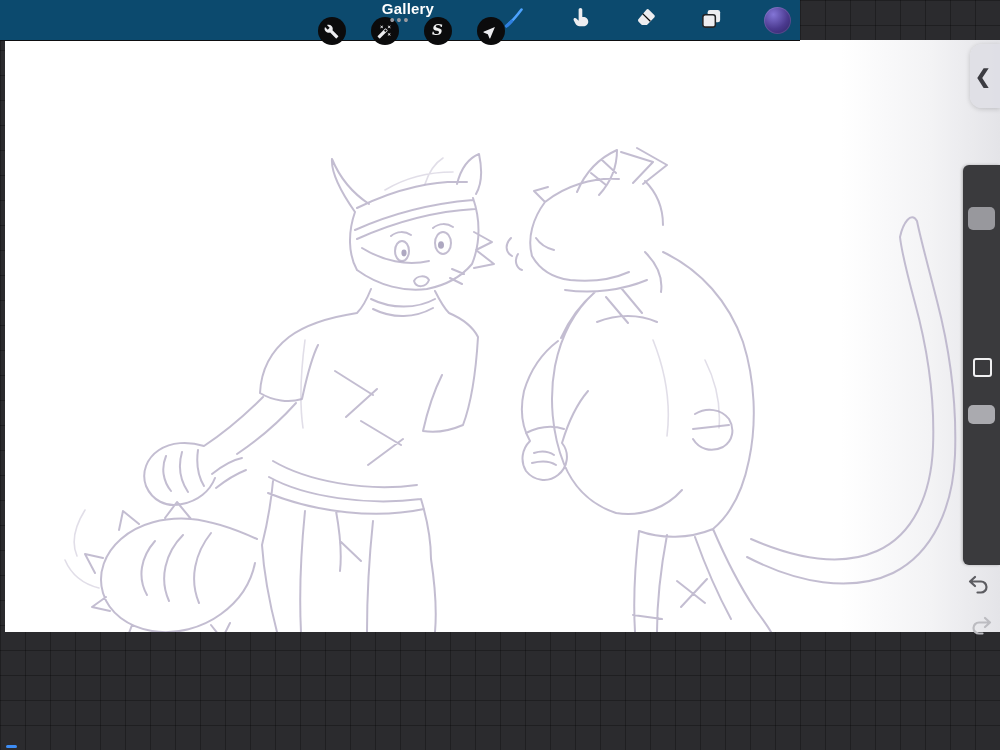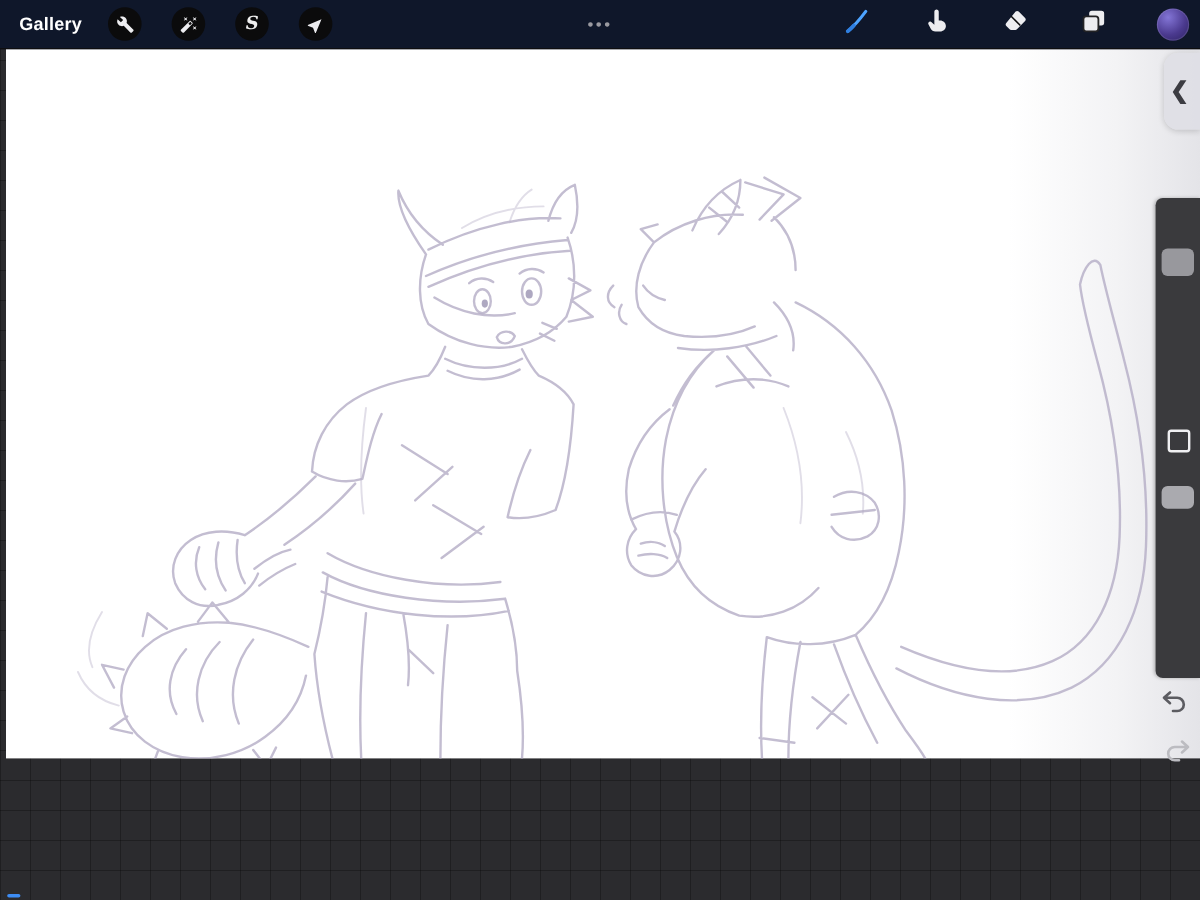--- a/index.html
+++ b/index.html
@@ -7,23 +7,23 @@
     width:1000px;height:750px;position:relative;overflow:hidden;
     font-family:"Liberation Sans", sans-serif;
     background-color:#2b2b2e;
     background-image:
       linear-gradient(rgba(0,0,0,.28) 1px, transparent 1px),
       linear-gradient(90deg, rgba(0,0,0,.28) 1px, transparent 1px);
     background-size:25px 25px;
   }
   
   .topbar{
-    position:absolute;left:0;top:0;width:1000px;height:40px;
-    background:#0f172a;border-bottom:1px solid #0e0e10;
-    display:flex;align-items:center;z-index:30;
+    position:absolute;left:0;top:0;width:800px;height:40px;
+    background:#0c4a6e;border-bottom:1px solid #0e0e10;
+    display:flex;align-items:center;z-index:30;flex-direction:column;
   }
   .gallery-btn{
     margin-left:16px;color:#fff;font-size:15px;font-weight:600;
     letter-spacing:.2px;cursor:pointer;white-space:nowrap;
   }
   .left-tools{display:flex;align-items:center;gap:25px;margin-left:22px;}
   .tool-circle{
     width:28px;height:28px;border-radius:50%;background:#0b0b0c;
     display:flex;align-items:center;justify-content:center;cursor:pointer;flex:0 0 auto;
   }

